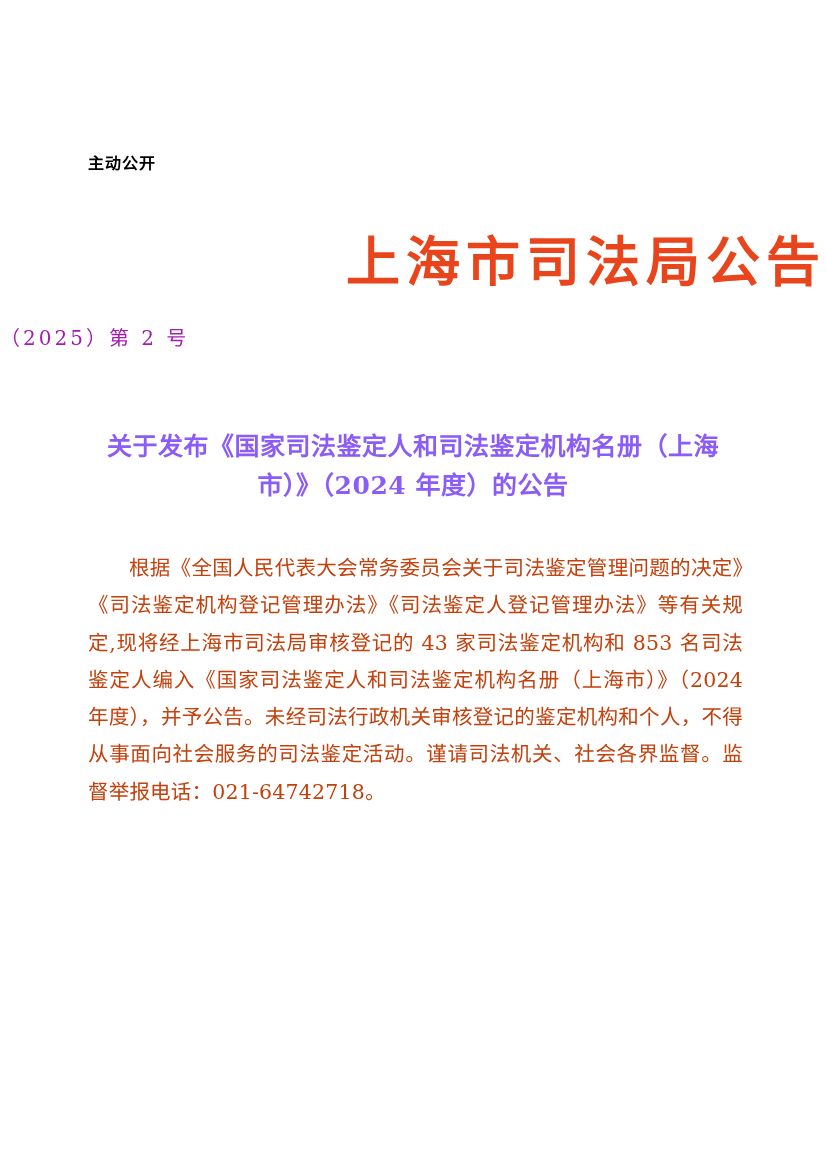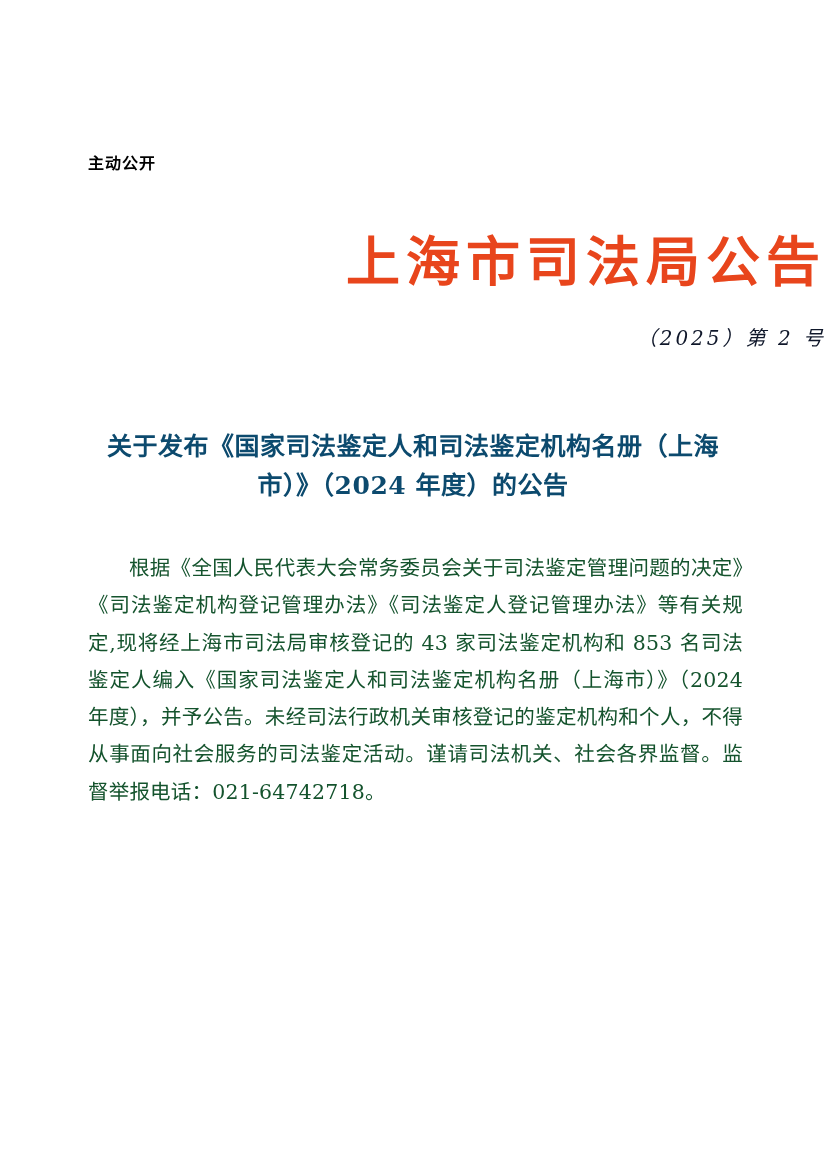--- a/index.html
+++ b/index.html
@@ -50,56 +50,55 @@
     line-height: 1.2;
     white-space: nowrap;
     margin-top: 25px;
   }
 
   .doc-number {
     position: absolute;
     top: 322px;
     left: 0;
     width: 826px;
-    text-align: right;
+    text-align: left;
     font-size: 20px;
     letter-spacing: 3px;
-    color: #0f172a;
-    font-style: italic;
+    color: #a21caf;
   }
 
   .sub-title {
     position: absolute;
     top: 428px;
     left: 88px;
     width: 650px;
     text-align: center;
     font-weight: bold;
     font-size: 25px;
     line-height: 1.55;
     letter-spacing: 0.5px;
-    color: #0c4a6e;
+    color: #8b5cf6;
   }
 
   .body-block {
     position: absolute;
     top: 550px;
     left: 88px;
     width: 655px;
   }
 
   .para {
     font-size: 20.5px;
     line-height: 1.82;
     text-align: justify;
     text-justify: inter-ideograph;
     text-indent: 2em;
     margin: 0 0 8px 0;
     letter-spacing: 0.2px;
-    color: #14532d;
+    color: #c2410c;
   }
   .para:last-child {
     margin-bottom: 0;
   }
 </style>
 </head>
 <body>
 
 <div class="page">
 

